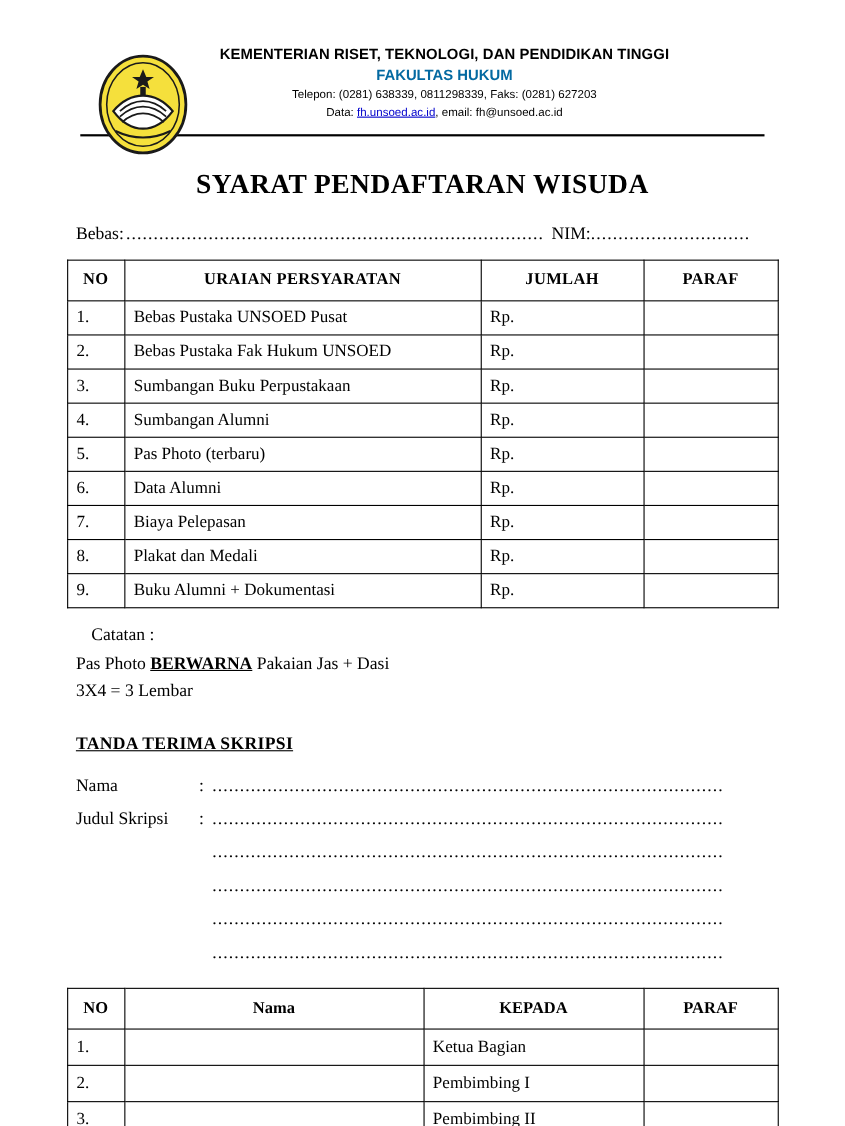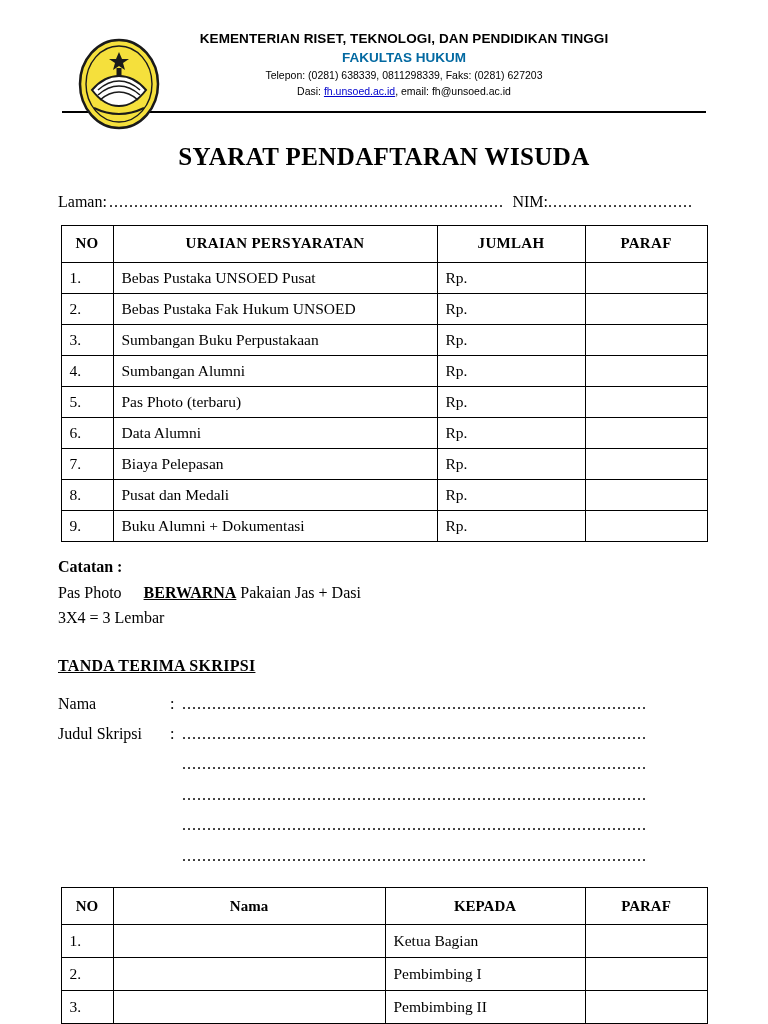--- a/index.html
+++ b/index.html
@@ -12,21 +12,21 @@
     height: 1024px;
     font-family: "Liberation Serif", serif;
     color: #000000;
     position: relative;
     overflow: hidden;
   }
   .page {
     position: relative;
     width: 768px;
     height: 766px;
-    padding: 0;
+    padding: 11px;
     box-sizing: border-box;
   }
 
   
   .letterhead {
     position: relative;
     padding: 30px 70px 6px 70px;
     text-align: center;
   }
   .logo {
@@ -136,27 +136,27 @@
   td.c-no { text-align: left; padding-left: 10px; }
   td.c-amount { padding-left: 10px; }
 
   
   .notes {
     margin: 12px 0 0 58px;
     font-size: 16px;
     line-height: 1.6;
   }
   .notes .note-title {
-    font-weight: bold;
+    font-weight: normal;
     font-family: "Liberation Serif", serif;
+    margin-left: 14px;
   }
   .notes b.underline {
     font-weight: bold;
     text-decoration: underline;
-    margin-left: 18px;
   }
 
   
   .section-head {
     margin: 26px 0 0 58px;
     font-weight: bold;
     font-size: 16px;
     text-decoration: underline;
     letter-spacing: 0.3px;
   }
@@ -225,30 +225,30 @@
         <path d="M20 57 q10 -9 21 -9 q11 0 21 9" fill="none" stroke="#1a1a1a" stroke-width="1.6"></path>
         <path d="M22 62 q9 -8 19 -8 q10 0 19 8" fill="none" stroke="#1a1a1a" stroke-width="1.6"></path>
         <path d="M16 70 q25 12 50 0" fill="none" stroke="#1a1a1a" stroke-width="2"></path>
       </svg>
     </div>
     <div class="header-lines">
       <div class="hl1">KEMENTERIAN RISET, TEKNOLOGI, DAN PENDIDIKAN TINGGI</div>
       <div class="hl3">FAKULTAS HUKUM</div>
       <div class="hl-small">Telepon: (0281) 638339, 0811298339, Faks: (0281) 627203</div>
       <div class="hl-small">
-        <span>Dasi: </span><a href="#">fh.unsoed.ac.id</a><span>, email: fh@unsoed.ac.id</span>
+        <span>Data: </span><a href="#">fh.unsoed.ac.id</a><span>, email: fh@unsoed.ac.id</span>
       </div>
     </div>
   </div>
   <hr class="rule">
 
   <div class="doc-title">SYARAT PENDAFTARAN WISUDA</div>
 
   <div class="identity">
-    <span class="lbl">Laman:</span>
+    <span class="lbl">Bebas:</span>
     <span class="dots-fill">..................................................................................</span>
     <span class="nim-lbl">NIM:</span>
     <span class="nim-dots">.............................</span>
   </div>
 
   <table class="grid">
     <colgroup>
       <col style="width:52px">
       <col style="width:324px">
       <col style="width:148px">
@@ -300,21 +300,21 @@
         <td></td>
       </tr>
       <tr>
         <td class="c-no">7.</td>
         <td>Biaya Pelepasan</td>
         <td class="c-amount">Rp.</td>
         <td></td>
       </tr>
       <tr>
         <td class="c-no">8.</td>
-        <td>Pusat dan Medali</td>
+        <td>Plakat dan Medali</td>
         <td class="c-amount">Rp.</td>
         <td></td>
       </tr>
       <tr>
         <td class="c-no">9.</td>
         <td>Buku Alumni + Dokumentasi</td>
         <td class="c-amount">Rp.</td>
         <td></td>
       </tr>
     </tbody>

